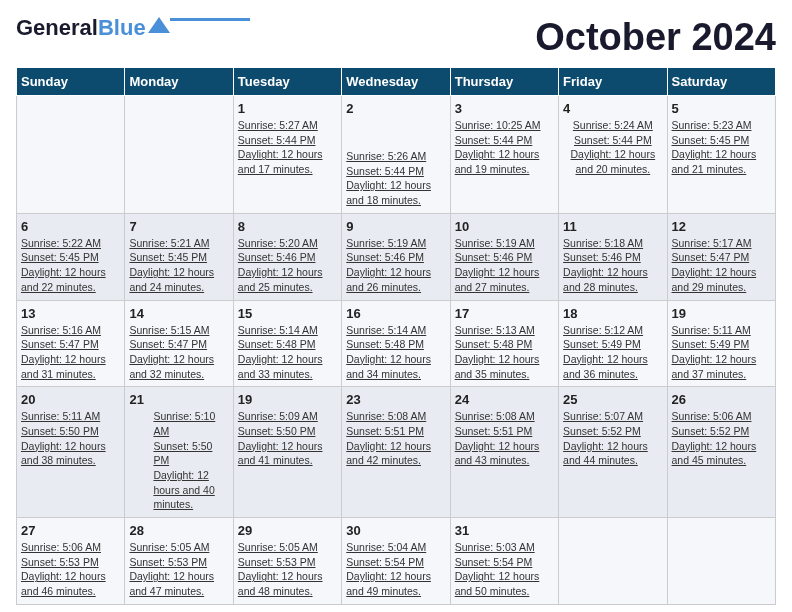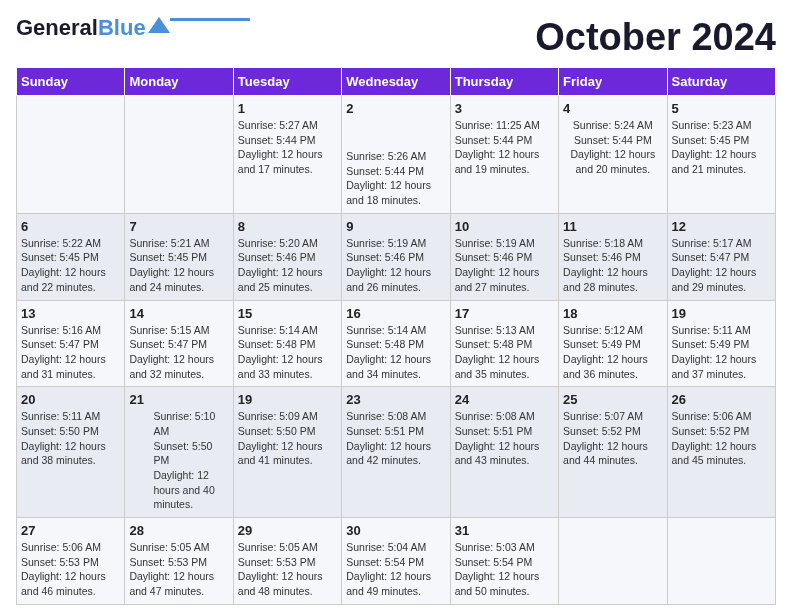--- a/index.html
+++ b/index.html
@@ -41,21 +41,21 @@
       font-size: 15px;
       color: #333;
       margin-top: 2px;
     }
     table {
       width: 100%;
       border-collapse: collapse;
       margin-top: 8px;
     }
     thead tr th {
-      background: #6d28d9;
+      background: #0c4a6e;
       color: #fff;
       font-size: 13px;
       font-weight: bold;
       padding: 6px 4px;
       text-align: left;
       border: 1px solid #fff;
     }
     tbody tr {
       vertical-align: top;
     }
@@ -77,20 +77,21 @@
     .day-num {
       font-weight: bold;
       font-size: 13px;
       display: block;
       margin-bottom: 2px;
     }
     .cell-content {
       font-size: 10.5px;
       line-height: 1.4;
       color: #333;
+      text-decoration: underline;
     }
   </style>
 </head>
 <body>
 
 <div class="header">
   <div class="logo">
     <div style="display:flex;align-items:center;">
       <span class="logo-text">
         <span style="color:#1a1a2e;">General</span><span style="color:#4a90d9;">Blue</span>
@@ -129,21 +130,21 @@
 Daylight: 12 hours and 17 minutes.</div>
         </td>
         <td>
           <span class="day-num">2</span>
           <div class="cell-content" style="white-space: pre-line; margin-top: 33px;">Sunrise: 5:26 AM
 Sunset: 5:44 PM
 Daylight: 12 hours and 18 minutes.</div>
         </td>
         <td>
           <span class="day-num">3</span>
-          <div class="cell-content" style="white-space: pre-line;">Sunrise: 11:25 AM
+          <div class="cell-content" style="white-space: pre-line;">Sunrise: 10:25 AM
 Sunset: 5:44 PM
 Daylight: 12 hours and 19 minutes.</div>
         </td>
         <td>
           <span class="day-num">4</span>
           <div class="cell-content" style="white-space: pre-line; text-align: center;">Sunrise: 5:24 AM
 Sunset: 5:44 PM
 Daylight: 12 hours and 20 minutes.</div>
         </td>
         <td>

